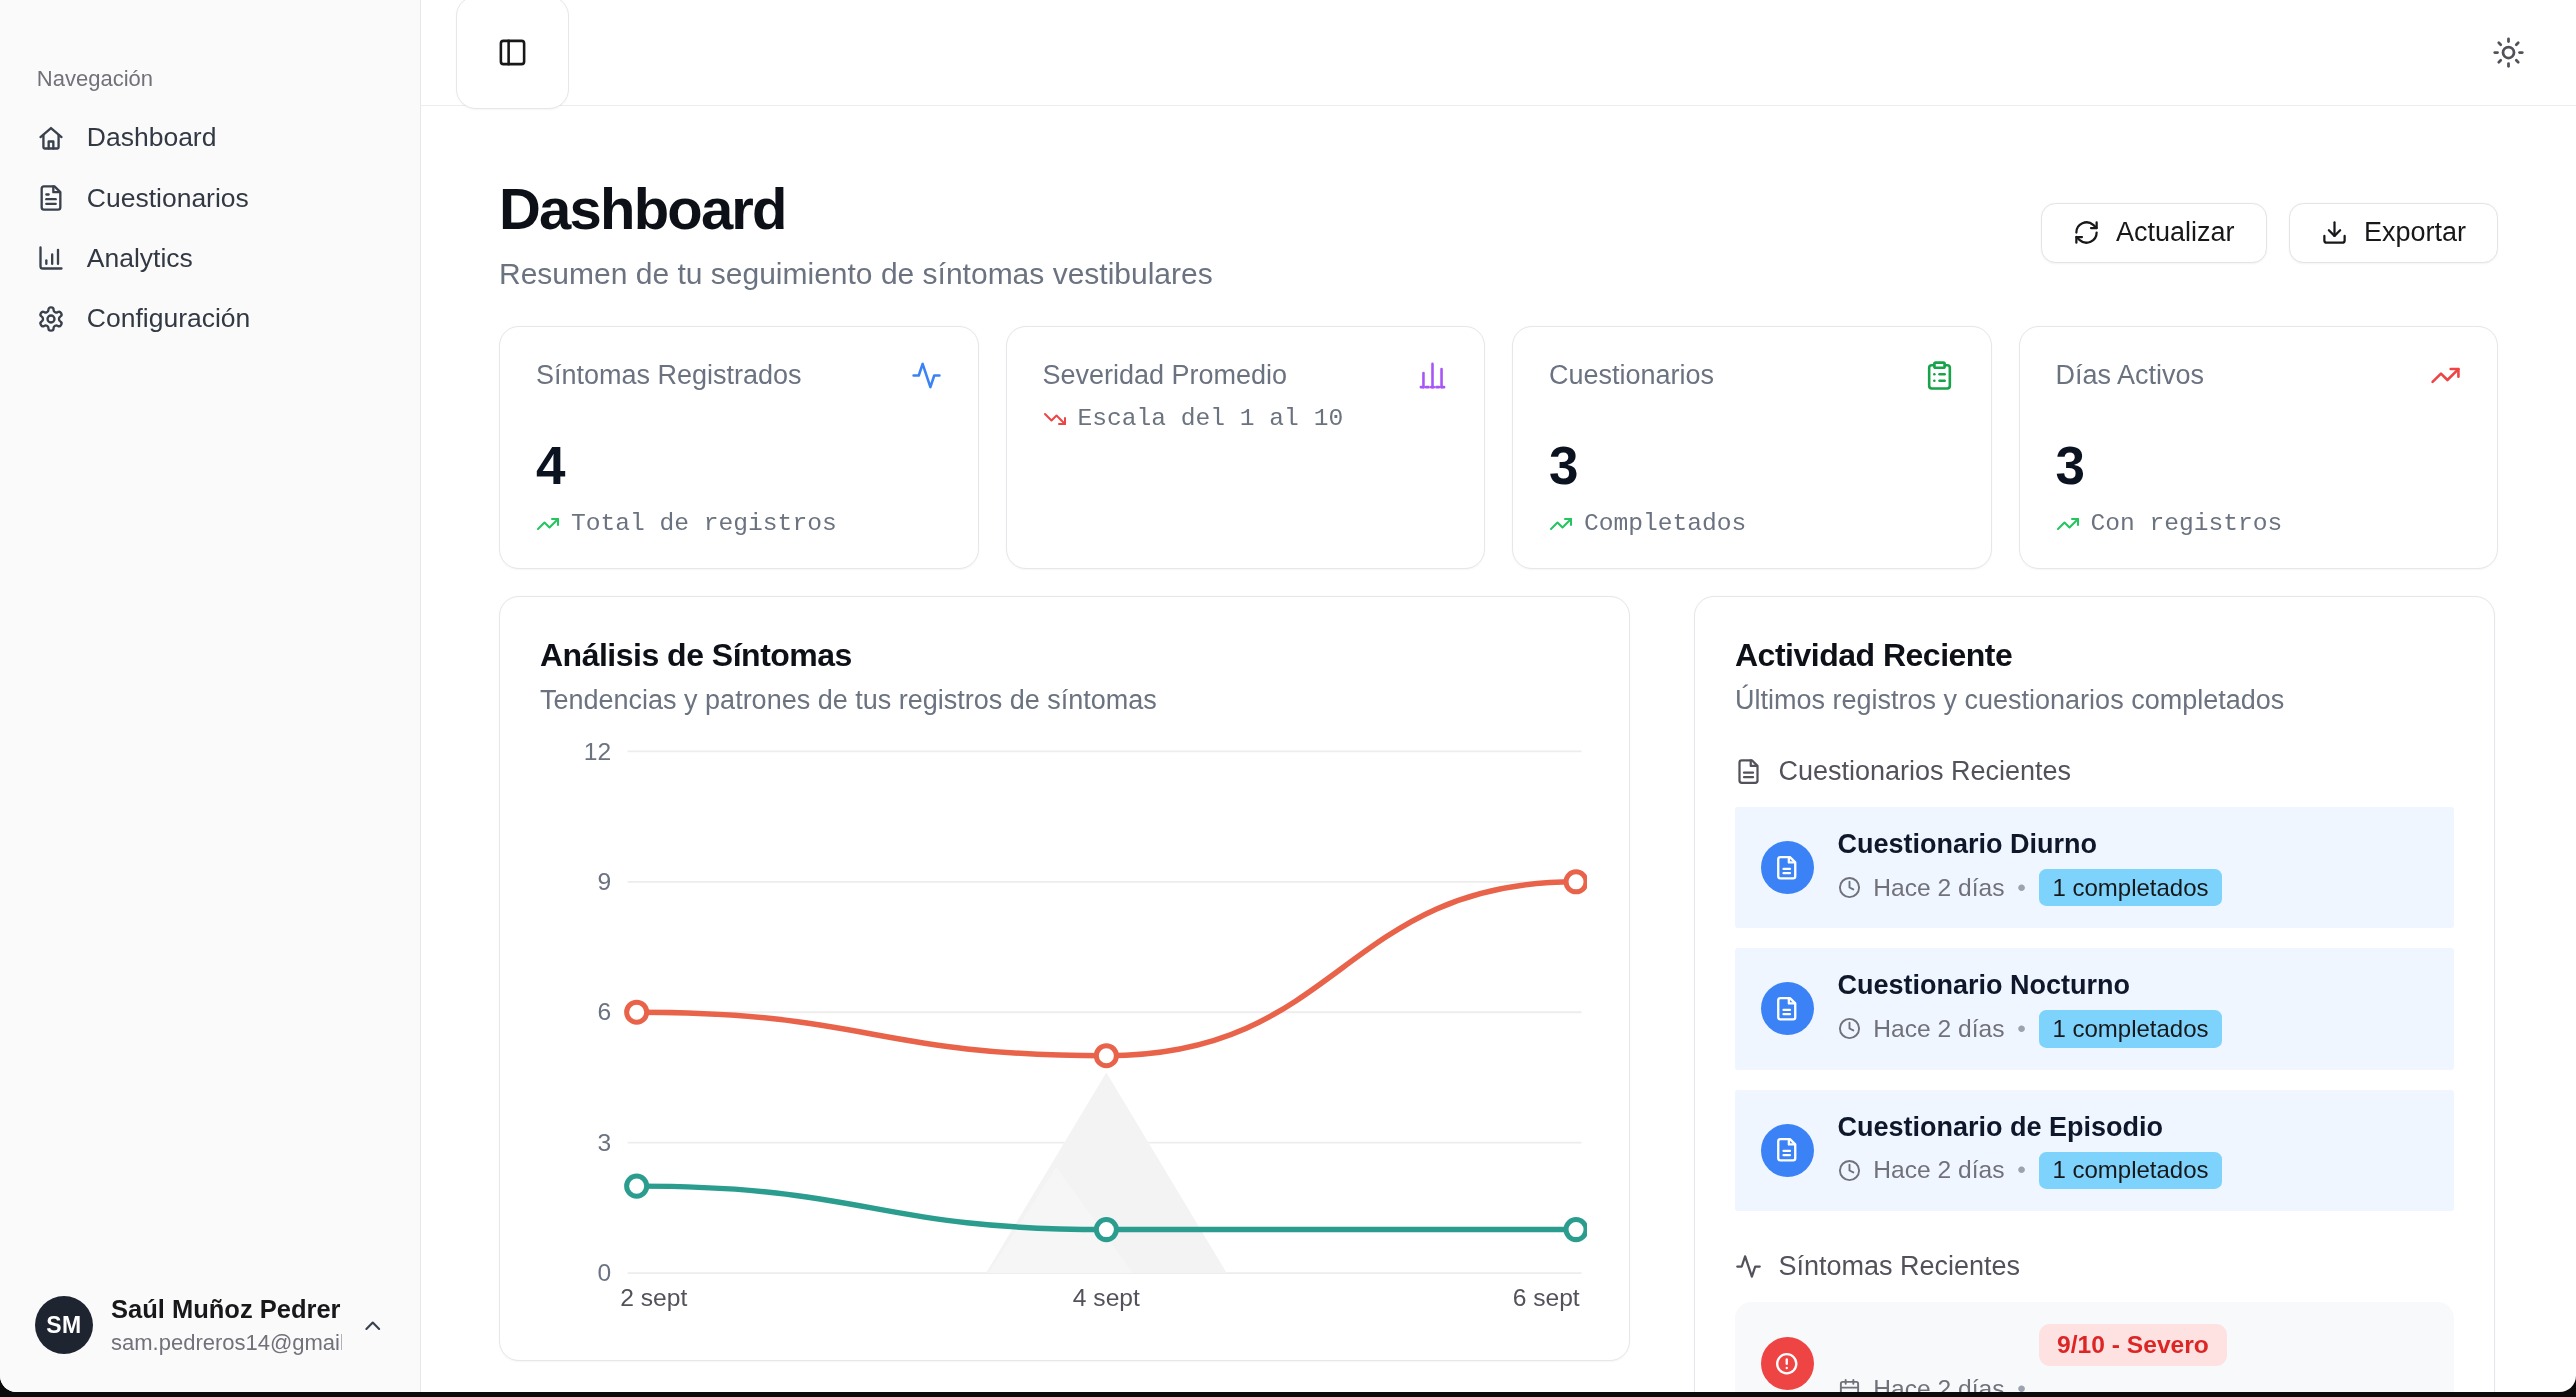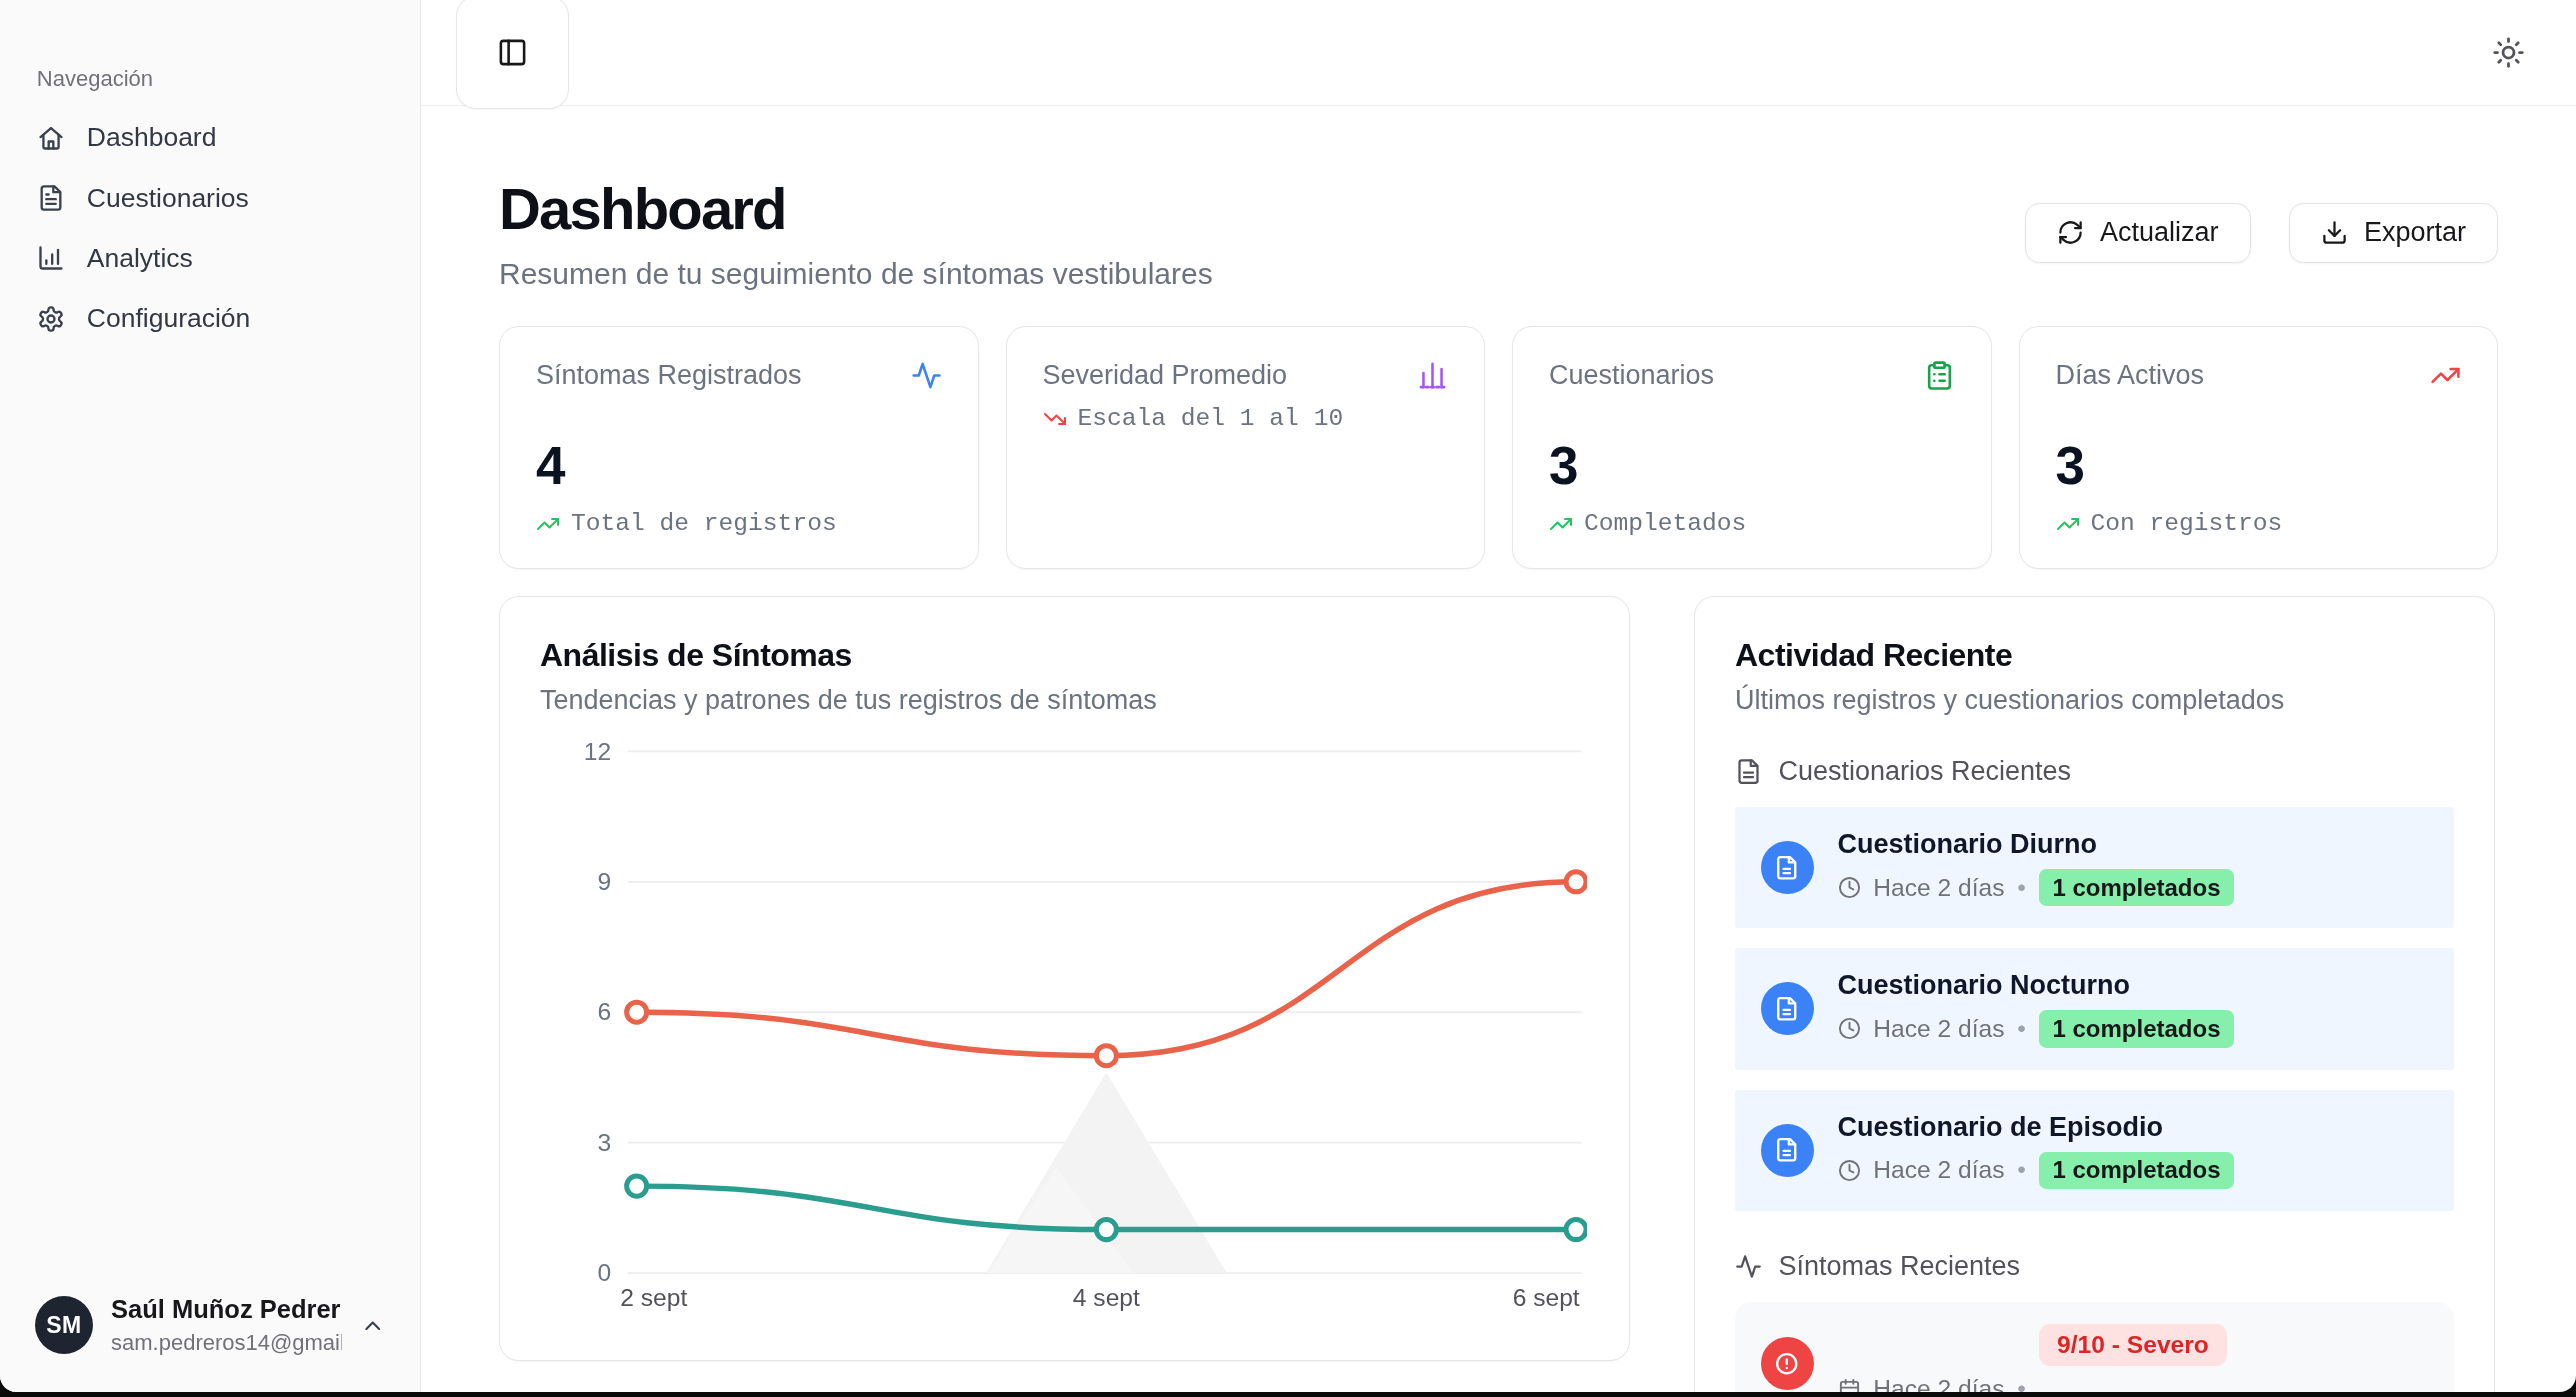--- a/index.html
+++ b/index.html
@@ -34,21 +34,21 @@
   .topbar { height:106px; flex:0 0 106px; border-bottom:1.8px solid #ededf0; display:flex;
             align-items:center; justify-content:space-between; padding:0 51px 0 35px; }
   .icon-btn { background:none; border:none; cursor:pointer; display:flex; align-items:center; }
   .topbar .panel svg { width:31px; height:31px; color:#18181b; }
   .topbar .sun svg { width:33px; height:33px; color:#52525b; }
 
   .content { flex:1; padding:0 78px; overflow:hidden; }
   .page-head { margin-top:69px; display:flex; justify-content:space-between; align-items:center; }
   .page-title { font-size:58px; font-weight:700; color:#0d1117; letter-spacing:-1.8px; }
   .page-sub { font-size:30px; color:#6b7280; margin-top:14.6px; }
-  .head-actions { display:flex; gap:38px;margin-left:12px; }
+  .head-actions { display:flex; gap:22px;margin-left:12px; }
   .btn { display:flex; align-items:center; gap:16.4px; height:60px; padding:0 31px; background:#fff;
          border:1.8px solid #e4e4e7; border-radius:14.6px; font-size:27px; font-weight:500; color:#18181b;
          cursor:pointer; box-shadow:0 0.9px 1.8px rgba(0,0,0,.05); font-family:inherit; }
   .btn svg { width:27px; height:27px; }
 
   
   .stats { margin-top:35px; display:grid; grid-template-columns:repeat(4,1fr); gap:27px; }
   .stat-card { background:#fff; border:1.8px solid #e7e7ea; border-radius:20px; padding:33px 36px 31px;
                box-shadow:0 0.9px 1.8px rgba(0,0,0,.04); }
   .stat-top { display:flex; justify-content:space-between; align-items:flex-start; }
@@ -79,21 +79,21 @@
                  color:#52525b; font-weight:500; }
   .section-hdr svg { width:27px; height:27px; color:#52525b; }
   .q-item { margin-top:20px; background:#eff6ff; border-radius:3px; padding:22px 25.5px;
             display:flex; align-items:center; gap:24px; }
   .q-icon { width:53px; height:53px; border-radius:50%; display:flex; align-items:center;
             justify-content:center; flex:0 0 53px; }
   .q-icon svg { width:25.5px; height:25.5px; color:#fff; }
   .q-title { font-size:27px; font-weight:600; color:#0f172a; }
   .q-meta { display:flex; align-items:center; gap:12.8px; margin-top:9px; font-size:24.6px; color:#71717a; }
   .q-meta svg { width:23px; height:23px; }
-  .q-badge { background:#86efac; border-radius:7.3px; padding:4.6px 13.7px; font-size:24px; font-weight:700;
+  .q-badge { background:#7dd3fc; border-radius:7.3px; padding:4.6px 13.7px; font-size:24px; font-weight:400;
              color:#18181b; }
   .dot-sep { color:#9ca3af; }
 
   .s-item { margin-top:20px; background:#f8f9fb; border-radius:16.4px; padding:22px 25.5px;
             display:flex; align-items:center; gap:24px; min-height:104px; }
   .s-body { flex:1; min-width:0; }
   .s-top { display:flex; justify-content:center; }
   .s-badge { border-radius:11px; padding:7.3px 18px; font-size:24.6px; font-weight:600; }
   .s-meta { display:flex; align-items:center; gap:12.8px; margin-top:9px; font-size:24.6px; color:#71717a; }
   .s-meta svg { width:23px; height:23px; }

